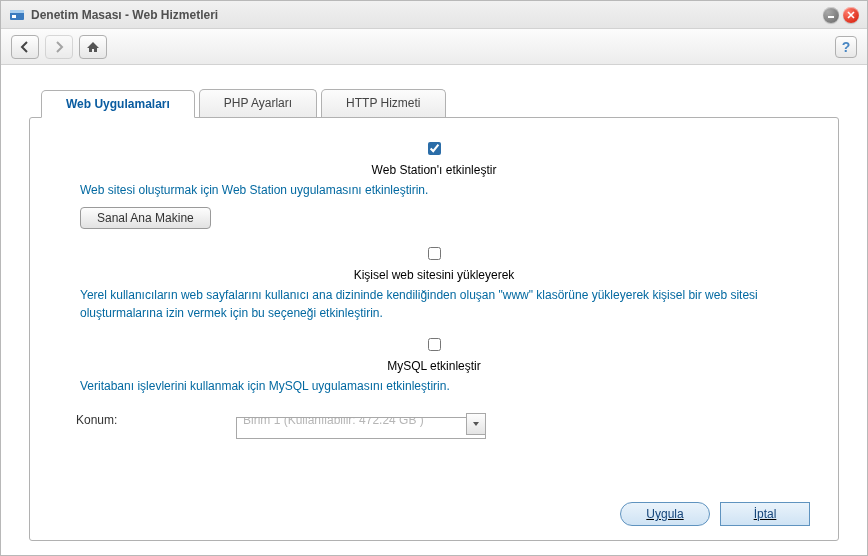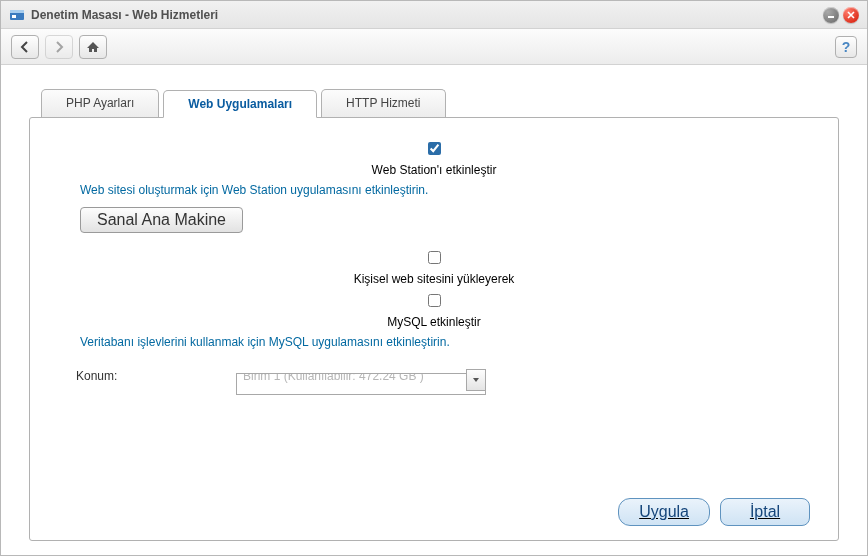--- a/index.html
+++ b/index.html
@@ -141,21 +141,21 @@
 .btn {
   display: inline-flex;
   align-items: center;
   justify-content: center;
   padding: 3px 16px;
   border: 1px solid #9a9a9a;
   border-radius: 4px;
   background: linear-gradient(#fdfdfd, #e2e2e2);
   color: #333;
   cursor: pointer;
-  font-size: 16px;
+  font-size: 12px;
   min-width: 80px;
 }
 .field-row {
   display: flex;
   align-items: flex-start;
   margin-left: 18px;
   margin-top: 10px;
 }
 .field-label { width: 160px; color: #333; }
 .select-wrap {
@@ -192,21 +192,21 @@
 }
 .footer-btns .btn.primary {
   border-color: #5f93bf;
   background: linear-gradient(#eaf3fb, #cfe3f4);
   color: #15457a;
   min-width: 90px;
   padding: 4px 20px;
   border-radius: 12px;
 }
 .footer-btns .btn {
-  border-radius: 8px;
+  border-radius: 0;
   min-width: 90px;
   padding: 4px 20px;
   border-color: #5f93bf;
   background: linear-gradient(#eaf3fb, #cfe3f4);
   color: #15457a;
 }
 </style>
 </head>
 <body>
 
@@ -250,40 +250,41 @@
       <svg width="14" height="14" viewBox="0 0 14 14">
           <path d="M7 2 L13 8 H11 V12 H8 V9 H6 V12 H3 V8 H1 Z" fill="#555"></path>
         </svg>
     </span>
     <span class="help-btn">?</span>
   </div>
 
   <div class="body-area">
 
     <div class="tab-strip">
+      <div class="tab active">Web Uygulamaları</div>
       <div class="tab">PHP Ayarları</div>
-      <div class="tab active">Web Uygulamaları</div>
       <div class="tab">HTTP Hizmeti</div>
     </div>
 
     <div class="panel">
 
       <div class="chk-row">
         <input type="checkbox" checked="" style="">
         <span>Web Station'ı etkinleştir</span>
       </div>
       <div class="desc">Web sitesi oluşturmak için Web Station uygulamasını etkinleştirin.</div>
       <div style="margin-left:22px; margin-bottom:10px;">
         <span class="btn">Sanal Ana Makine</span>
       </div>
 
       <div class="chk-row">
         <input type="checkbox" style="">
         <span>Kişisel web sitesini yükleyerek</span>
       </div>
+      <div class="desc">Yerel kullanıcıların web sayfalarını kullanıcı ana dizininde kendiliğinden oluşan "www" klasörüne yükleyerek kişisel bir web sitesi oluşturmalarına izin vermek için bu seçeneği etkinleştirin.</div>
 
       <div class="chk-row">
         <input type="checkbox" style="">
         <span>MySQL etkinleştir</span>
       </div>
       <div class="desc">Veritabanı işlevlerini kullanmak için MySQL uygulamasını etkinleştirin.</div>
 
       <div class="field-row">
         <span class="field-label">Konum:</span>
         <div class="select-wrap disabled">

